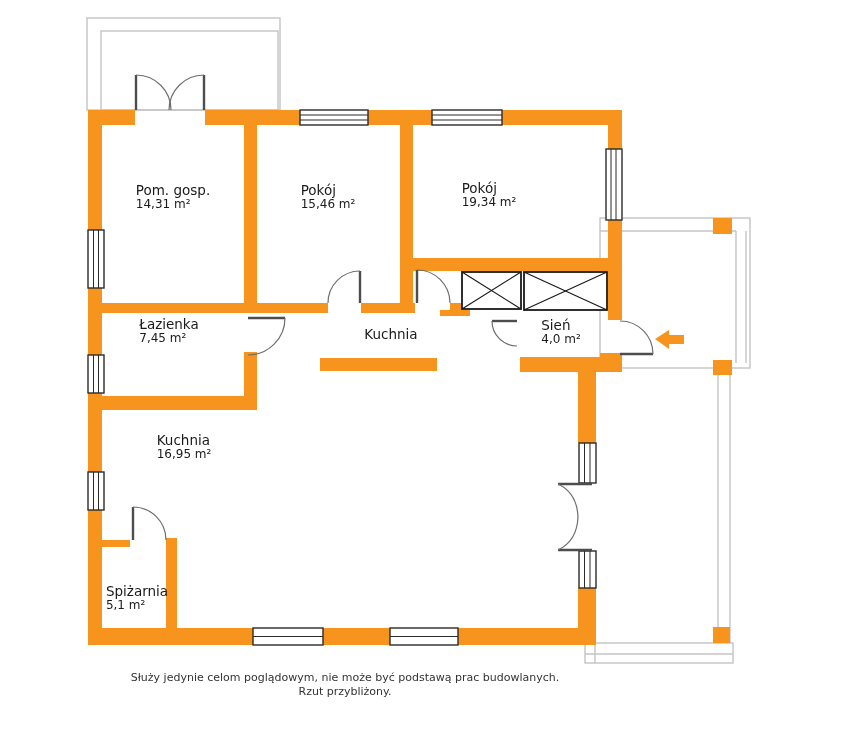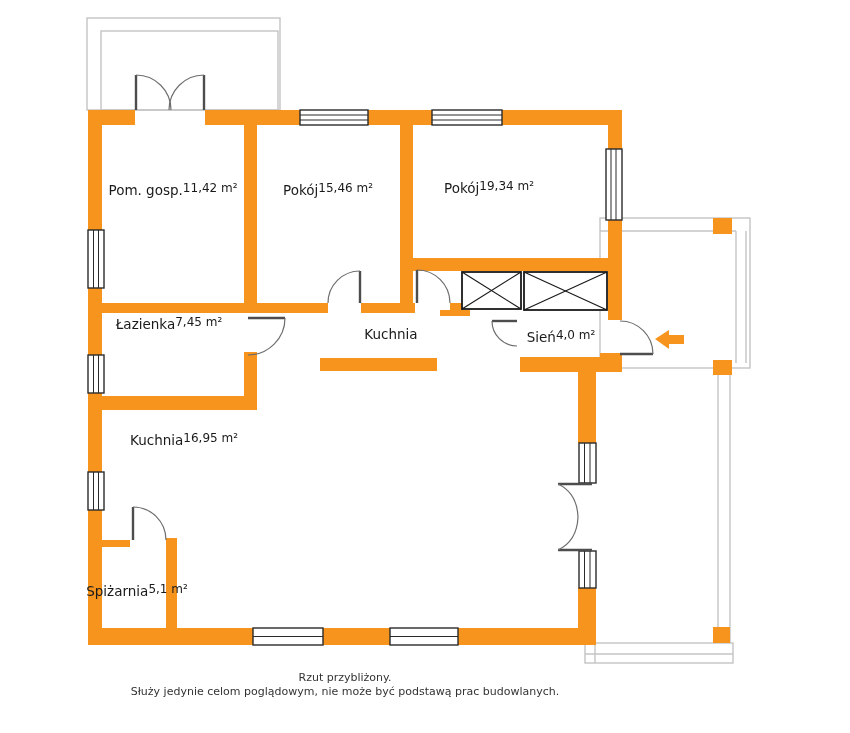--- a/index.html
+++ b/index.html
@@ -11,21 +11,21 @@
   .outline { fill:none; stroke:#c4c4c4; stroke-width:1.4; }
   .wall { fill:#F7941E; stroke:none; }
   .win { fill:#ffffff; stroke:#2b2b2b; stroke-width:1.4; }
   .winline { stroke:#2b2b2b; stroke-width:1; }
   .closet { fill:#ffffff; stroke:#1a1a1a; stroke-width:1.8; }
   .closetline { stroke:#1a1a1a; stroke-width:1.2; }
   .leaf { stroke:#4d4d4d; stroke-width:2.4; fill:none; }
   .arc { stroke:#6e6e6e; stroke-width:1.2; fill:none; }
   .room-label {
     position:absolute; transform:translateX(-50%); text-align:left;
-    white-space:nowrap; color:#1a1a1a; display:flex; flex-direction:row;
+    white-space:nowrap; color:#1a1a1a; display:flex; flex-direction:column;
   }
   .rname { font-size:13.5px; line-height:16px; }
   .rarea { font-size:12px; line-height:13px; }
   .footer {
     position:absolute; left:95px; width:500px; top:671px; text-align:center;
     color:#333333; font-size:11px; line-height:13.5px;
   }
 </style>
 </head>
 <body>
@@ -203,48 +203,48 @@
       <path class="arc" d="M558,484 Q577,493 578,517"></path>
       <path class="arc" d="M558,550 Q577,541 578,517"></path>
     </g>
   </g>
 
   <polygon fill="#F7941E" points="655,339 669,330 669,335 684,335 684,344 669,344 669,349"></polygon>
 </svg>
 
 <div class="room-label" style="left:173px; top:182px">
   <span class="rname">Pom. gosp.</span>
-  <span class="rarea">11,42 m²</span>
+  <span class="rarea">14,31 m²</span>
 </div>
 <div class="room-label" style="left:328px; top:182px">
   <span class="rname">Pokój</span>
   <span class="rarea">15,46 m²</span>
 </div>
 <div class="room-label" style="left:489px; top:180px">
   <span class="rname">Pokój</span>
   <span class="rarea">19,34 m²</span>
 </div>
 <div class="room-label" style="left:169px; top:316px">
   <span class="rname">Łazienka</span>
   <span class="rarea">7,45 m²</span>
 </div>
 <div class="room-label" style="left:391px; top:326px">
   <span class="rname">Kuchnia</span>
 </div>
-<div class="room-label" style="left:561px; top:329px">
+<div class="room-label" style="left:561px; top:317px">
   <span class="rname">Sień</span>
   <span class="rarea">4,0 m²</span>
 </div>
 <div class="room-label" style="left:184px; top:432px">
   <span class="rname">Kuchnia</span>
   <span class="rarea">16,95 m²</span>
 </div>
 <div class="room-label" style="left:137px; top:583px">
   <span class="rname">Spiżarnia</span>
   <span class="rarea">5,1 m²</span>
 </div>
 
 <div class="footer">
+  <div>Służy jedynie celom poglądowym, nie może być podstawą prac budowlanych.</div>
   <div>Rzut przybliżony.</div>
-  <div>Służy jedynie celom poglądowym, nie może być podstawą prac budowlanych.</div>
 </div>
 
 </div>
 
 </body></html>

